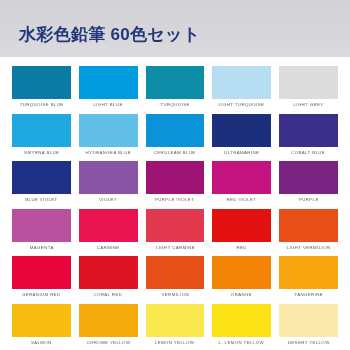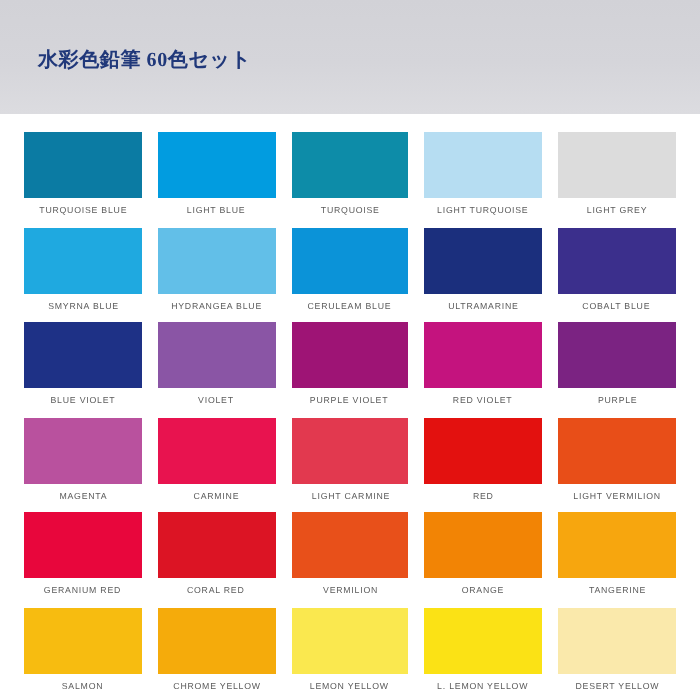--- a/index.html
+++ b/index.html
@@ -28,23 +28,23 @@
     top: 0;
     width: 350px;
     height: 57px;
     background: linear-gradient(to bottom, #d2d2d7 0%, #d5d5da 55%, #dcdce0 100%);
     box-sizing: border-box;
   }
   #header-title {
     position: absolute;
     left: 19px;
     top: 26px;
-    font-family: Liberation Serif, serif;
+    font-family: Liberation Sans, sans-serif;
     font-weight: bold;
-    font-size: 10px;
+    font-size: 17px;
     letter-spacing: 0.3px;
     color: #20387a;
     white-space: nowrap;
     line-height: 1;
   }
 
   
   #grid {
     position: absolute;
     left: 0;

